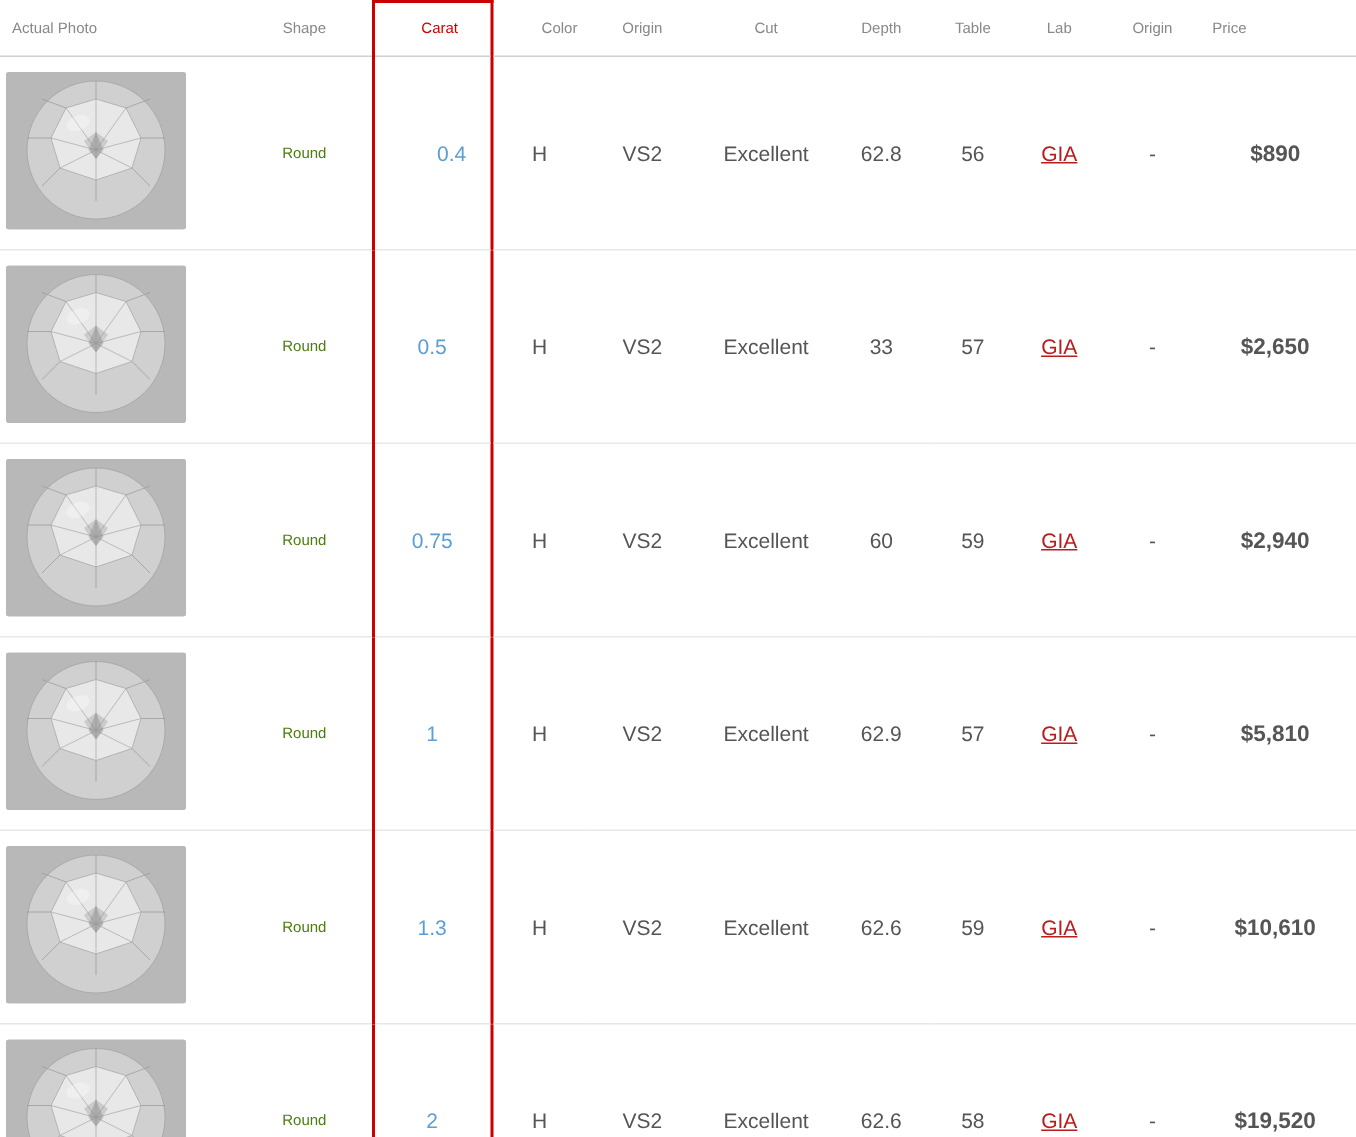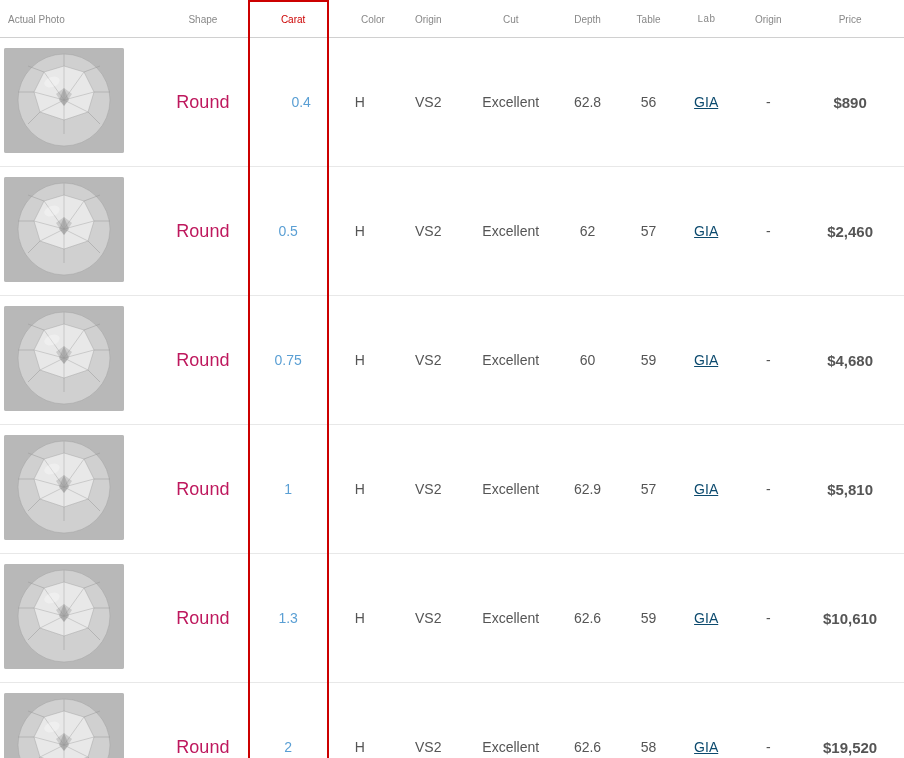--- a/index.html
+++ b/index.html
@@ -58,38 +58,38 @@
       font-size: 14px;
       vertical-align: middle;
     }
 
     tbody td:first-child {
       text-align: left;
       padding-left: 4px;
     }
 
     .shape-cell {
-      color: #be185d;
-      font-size: 18px;
+      color: #4d7c0f;
+      font-size: 10px;
     }
 
     .carat-cell {
       color: #5a9fd4;
       font-size: 14px;
     }
 
     .price-cell {
       color: #555;
       font-weight: 600;
       font-size: 15px;
       padding-right: 12px;
     }
 
     .lab-link {
-      color: #0c4a6e;
+      color: #b91c1c;
       text-decoration: underline;
       cursor: pointer;
     }
 
     .photo-cell {
       width: 140px;
     }
 
     .diamond-img {
       width: 120px;
@@ -123,21 +123,21 @@
     .th-actual {
       width: 140px;
     }
     .th-shape { width: 80px; }
     .th-carat { width: 70px; padding-left: 16px; }
     .th-color { width: 56px; text-align: right; }
     .th-clarity { width: 66px; }
     .th-cut { width: 80px; }
     .th-depth { width: 56px; }
     .th-table { width: 52px; }
-    .th-lab { width: 50px; font-family: Liberation Mono, monospace; }
+    .th-lab { width: 50px; }
     .th-origin { width: 60px; }
     .th-price { width: 90px; }
   </style>
 </head>
 <body>
 
 <div class="table-container">
   <table>
     <colgroup>
       <col class="th-actual">
@@ -177,21 +177,21 @@
         </th>
         <th class="th-table">
           <span>Table</span>
         </th>
         <th class="th-lab">
           <span>Lab</span>
         </th>
         <th class="th-origin">
           <span>Origin</span>
         </th>
-        <th class="th-price" style="text-align:center; padding-right:12px;">
+        <th class="th-price" style="text-align:left; padding-right:12px;">
           <span>Price</span>
         </th>
       </tr>
     </thead>
     <tbody id="table-body">
     <tr>
           <td class="photo-cell"><div class="diamond-img"><svg viewBox="0 0 120 105" xmlns="http://www.w3.org/2000/svg">
     <rect width="120" height="105" fill="#b8b8b8"></rect>
 
     <circle cx="60" cy="52" r="46" fill="#d0d0d0" stroke="#a0a0a0" stroke-width="0.5"></circle>
@@ -261,25 +261,25 @@
     <ellipse cx="48" cy="34" rx="8" ry="5" fill="white" opacity="0.3" transform="rotate(-20,48,34)"></ellipse>
 
     <polygon points="60,40 65,52 60,58 55,52" fill="#888" opacity="0.4"></polygon>
     <polygon points="52,46 60,40 68,46 60,58" fill="#888" opacity="0.3"></polygon>
   </svg></div></td>
           <td class="shape-cell">Round</td>
           <td class="carat-cell carat-highlight" style="border-left: 2px solid rgb(204, 0, 0); border-right: 2px solid rgb(204, 0, 0); text-align: center;">0.5</td>
           <td>H</td>
           <td>VS2</td>
           <td>Excellent</td>
-          <td>62</td>
+          <td>33</td>
           <td>57</td>
           <td><span class="lab-link">GIA</span></td>
           <td>-</td>
-          <td class="price-cell">$2,460</td>
+          <td class="price-cell">$2,650</td>
         </tr>
         <tr>
           <td class="photo-cell"><div class="diamond-img"><svg viewBox="0 0 120 105" xmlns="http://www.w3.org/2000/svg">
     <rect width="120" height="105" fill="#b8b8b8"></rect>
 
     <circle cx="60" cy="52" r="46" fill="#d0d0d0" stroke="#a0a0a0" stroke-width="0.5"></circle>
 
     <polygon points="60,18 80,24 90,44 84,64 60,72 36,64 30,44 40,24" fill="#e8e8e8" stroke="#999" stroke-width="0.4"></polygon>
 
     <line x1="60" y1="52" x2="60" y2="18" stroke="#aaa" stroke-width="0.5"></line>
@@ -307,21 +307,21 @@
   </svg></div></td>
           <td class="shape-cell">Round</td>
           <td class="carat-cell carat-highlight" style="border-left: 2px solid rgb(204, 0, 0); border-right: 2px solid rgb(204, 0, 0); margin-left: 28px;">0.75</td>
           <td>H</td>
           <td>VS2</td>
           <td>Excellent</td>
           <td>60</td>
           <td>59</td>
           <td><span class="lab-link">GIA</span></td>
           <td>-</td>
-          <td class="price-cell">$4,680</td>
+          <td class="price-cell">$2,940</td>
         </tr>
         <tr>
           <td class="photo-cell"><div class="diamond-img"><svg viewBox="0 0 120 105" xmlns="http://www.w3.org/2000/svg">
     <rect width="120" height="105" fill="#b8b8b8"></rect>
 
     <circle cx="60" cy="52" r="46" fill="#d0d0d0" stroke="#a0a0a0" stroke-width="0.5"></circle>
 
     <polygon points="60,18 80,24 90,44 84,64 60,72 36,64 30,44 40,24" fill="#e8e8e8" stroke="#999" stroke-width="0.4"></polygon>
 
     <line x1="60" y1="52" x2="60" y2="18" stroke="#aaa" stroke-width="0.5"></line>

